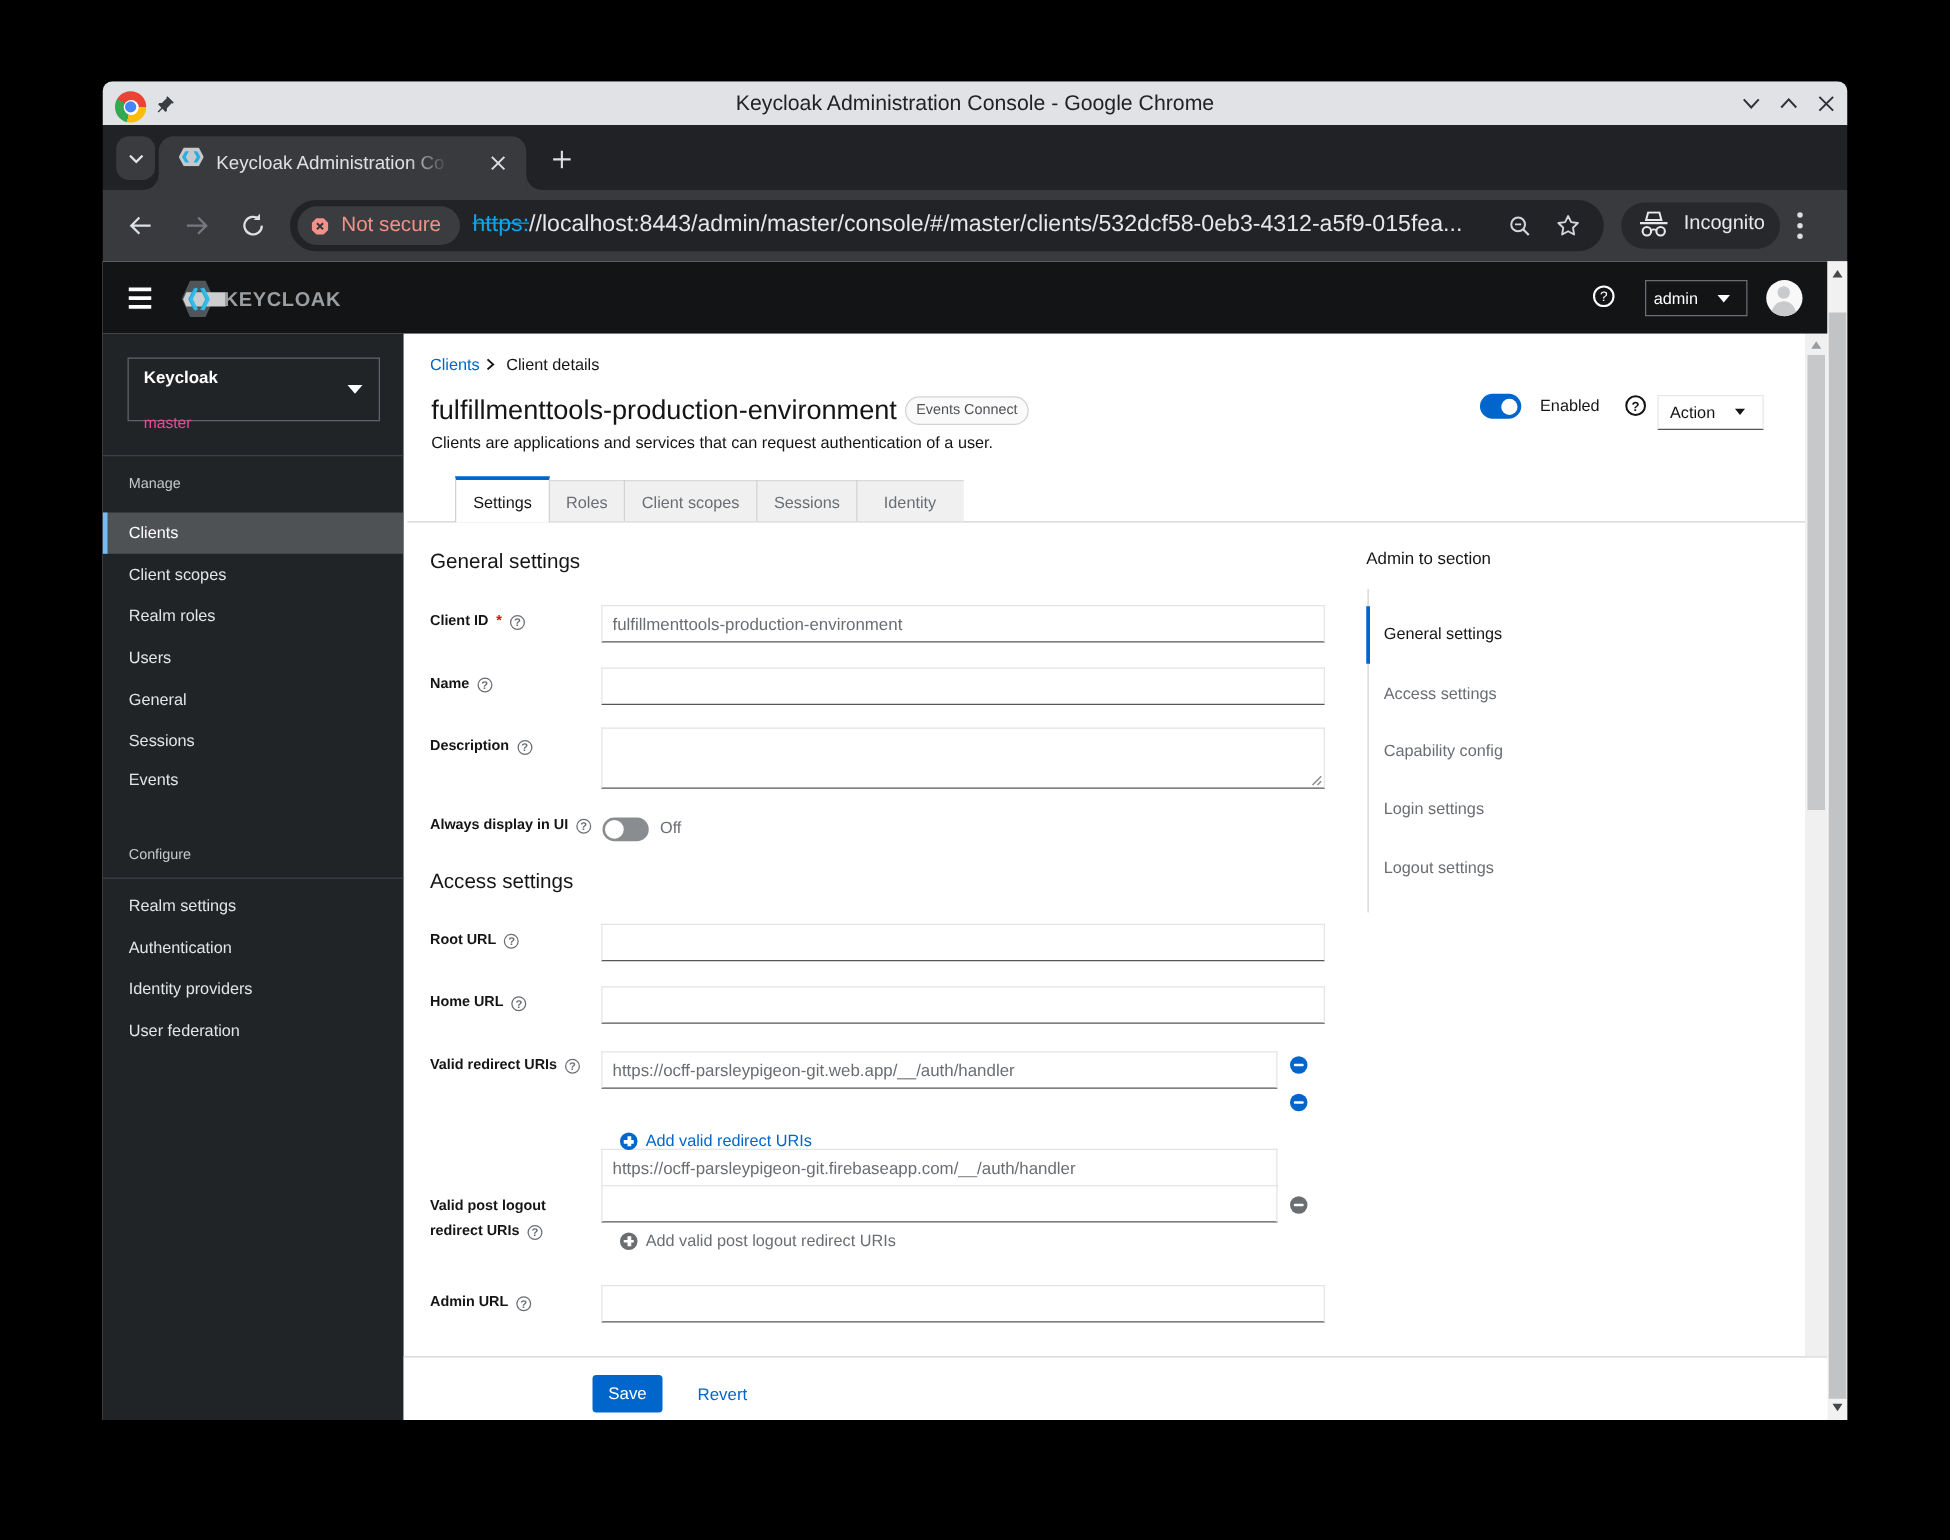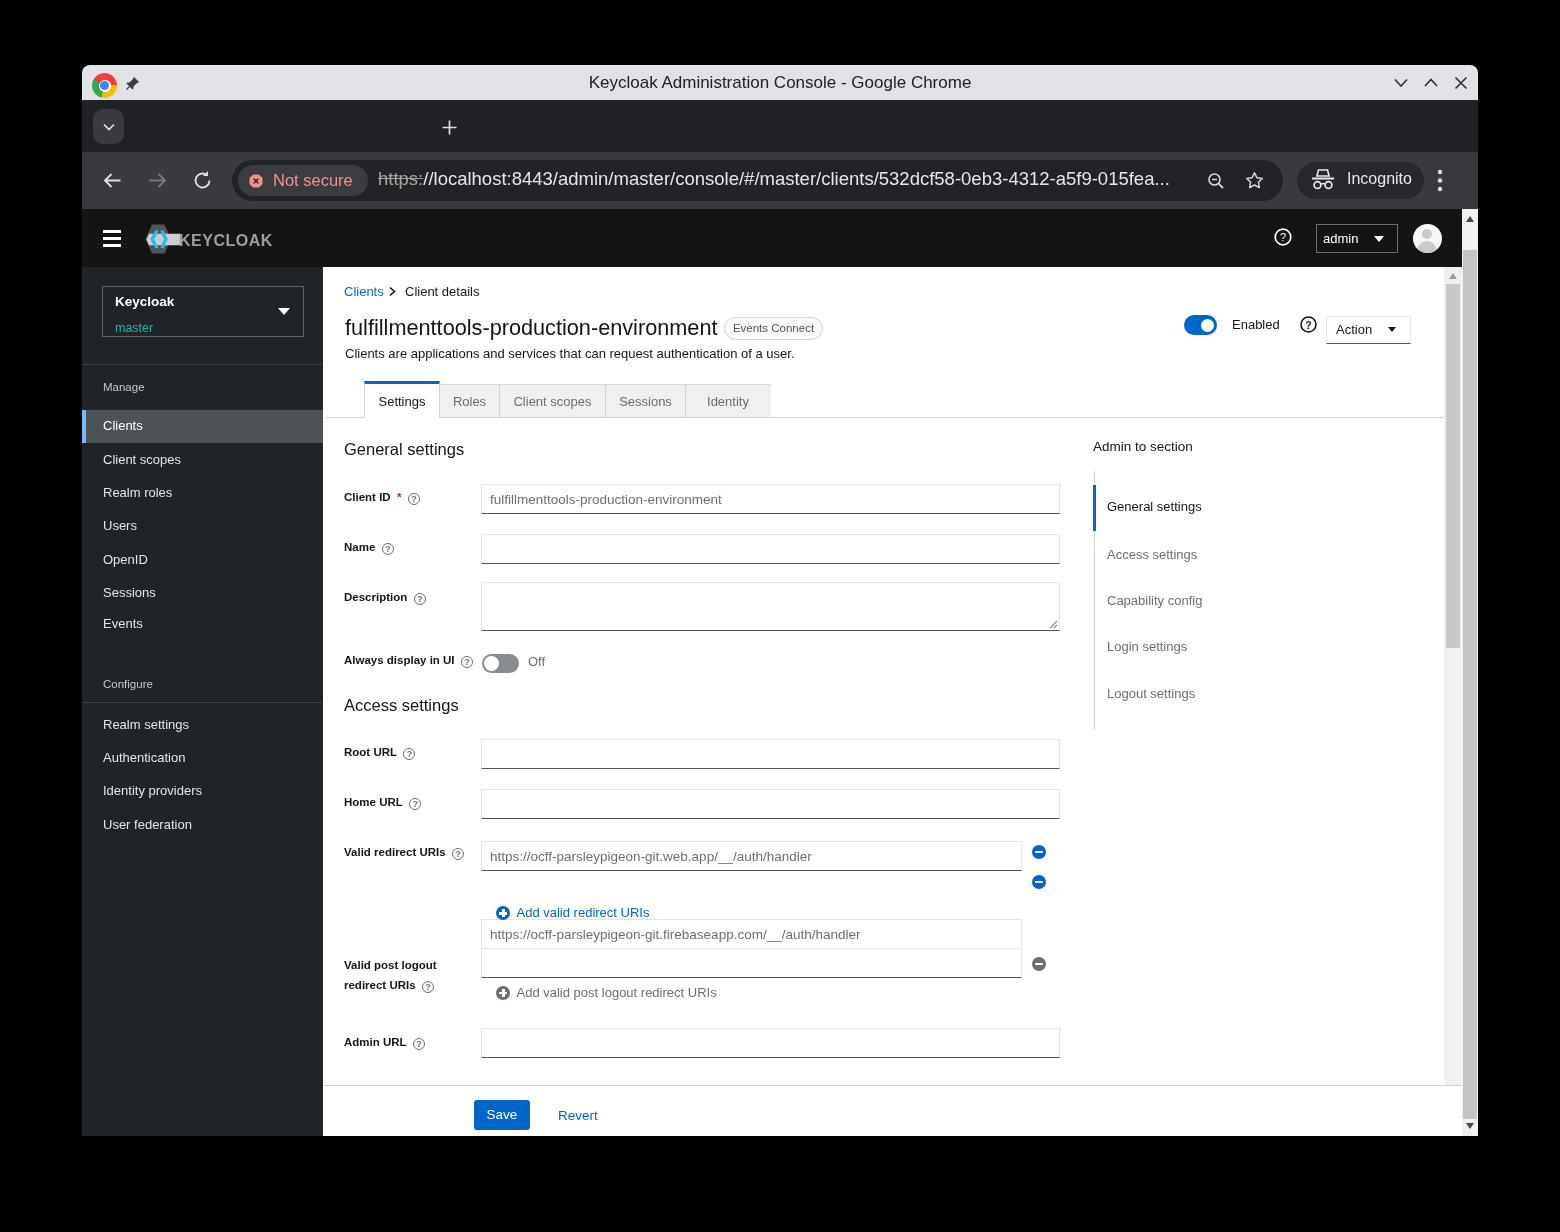--- a/index.html
+++ b/index.html
@@ -63,20 +63,31 @@
         <path d="M1.5 1.5 L12.5 12.5 M12.5 1.5 L1.5 12.5" stroke="#2e3135" stroke-width="1.6" fill="none"></path>
       </svg>
   </div>
 
   <div id="tabbar">
     <div class="tabsearch">
       <svg style="margin:14px auto 0" width="12" height="8" viewBox="0 0 12 8">
           <path d="M1 1.5 L6 6.5 L11 1.5" stroke="#dfe1e4" stroke-width="1.7" fill="none"></path>
         </svg>
     </div>
+    <div class="tab">
+      <svg class="abs" style="left:16px;top:9px" width="20" height="15" viewBox="0 0 20 15">
+        <path d="M4 0 H16 L20 7.5 L16 15 H4 L0 7.5 Z" fill="#c7c9cb"></path>
+        <path d="M5.2 3 h3 L5.6 7.5 l2.6 4.5 h-3 L2.6 7.5 Z" fill="#28aee4"></path>
+        <path d="M11.8 3 h3 l2.6 4.5 -2.6 4.5 h-3 l2.6 -4.5 Z" fill="#28aee4"></path>
+      </svg>
+      <span class="abs" style="left:46px;top:13px;font-size:15px;color:#dee0e3;white-space:nowrap;width:186px;overflow:hidden;display:inline-block;-webkit-mask-image:linear-gradient(90deg,#000 82%,transparent)">Keycloak Administration Co</span>
+      <svg class="abs" style="left:265px;top:15px" width="13" height="13" viewBox="0 0 13 13">
+          <path d="M1.5 1.5 L11.5 11.5 M11.5 1.5 L1.5 11.5" stroke="#dce0e3" stroke-width="1.6"></path>
+        </svg>
+    </div>
     <svg class="abs" style="left:360px;top:20px" width="15" height="15" viewBox="0 0 15 15">
         <path d="M7.5 0.5 V14.5 M0.5 7.5 H14.5" stroke="#dce0e3" stroke-width="1.7"></path>
       </svg>
   </div>
 
   <div id="toolbar">
     <svg class="abs" style="left:20px;top:18px" width="21" height="21" viewBox="0 0 21 21">
         <path d="M18.5 10.5 H3 M9.5 4 L3 10.5 L9.5 17" stroke="#dce0e3" stroke-width="1.8" fill="none"></path>
       </svg>
     <svg class="abs" style="left:65px;top:18px" width="21" height="21" viewBox="0 0 21 21">
@@ -87,21 +98,21 @@
         <path d="M16 1 V6 H11 Z" fill="#dce0e3"></path>
       </svg>
     <div id="urlbar">
       <div class="chip">
         <svg class="abs" style="left:11px;top:9px" width="14" height="14" viewBox="0 0 14 14">
             <path d="M4.1 0.5 H9.9 L13.5 4.1 V9.9 L9.9 13.5 H4.1 L0.5 9.9 V4.1 Z" fill="#f2918a"></path>
             <path d="M4.6 4.6 L9.4 9.4 M9.4 4.6 L4.6 9.4" stroke="#333438" stroke-width="1.5"></path>
           </svg>
         <span class="abs" style="left:35px;top:6px;font-size:16.5px;color:#f2918a">Not secure</span>
       </div>
-      <span class="abs" style="left:146px;top:8px;font-size:18.5px;color:#e4e6e9"><span style="color:#a3a3a3;text-decoration:line-through">https:</span>//localhost:8443/admin/master/console/#/master/clients/532dcf58-0eb3-4312-a5f9-015fea...</span>
+      <span class="abs" style="left:146px;top:8px;font-size:18.5px;color:#e4e6e9"><span style="color:#0ea5e9;text-decoration:line-through">https:</span>//localhost:8443/admin/master/console/#/master/clients/532dcf58-0eb3-4312-a5f9-015fea...</span>
       <svg class="abs" style="left:975px;top:12px" width="18" height="18" viewBox="0 0 18 18">
           <circle cx="7.5" cy="7.5" r="5.5" stroke="#d2d5d9" stroke-width="1.6" fill="none"></circle>
           <path d="M11.6 11.6 L16 16" stroke="#d2d5d9" stroke-width="1.8"></path>
           <path d="M5 7.5 H10" stroke="#d2d5d9" stroke-width="1.5"></path>
         </svg>
       <svg class="abs" style="left:1013px;top:11px" width="19" height="19" viewBox="0 0 19 19">
           <path d="M9.5 1.8 L11.9 6.7 L17.3 7.4 L13.4 11.2 L14.3 16.6 L9.5 14 L4.7 16.6 L5.6 11.2 L1.7 7.4 L7.1 6.7 Z" stroke="#d2d5d9" stroke-width="1.5" fill="none" stroke-linejoin="round"></path>
         </svg>
     </div>
     <div id="incog">
@@ -145,30 +156,30 @@
       <span class="abs" style="left:1241px;top:22px;font-size:13px;color:#fff">admin</span>
       <div class="abs" style="left:1292px;top:27px;width:0;height:0;border-left:5px solid transparent;border-right:5px solid transparent;border-top:6px solid #fff"></div>
       <div class="abs" style="left:1330.5px;top:15.3px;width:29px;height:29px;border-radius:50%;background:#f8f8f8;overflow:hidden">
         <div style="position:absolute;left:9.5px;top:5px;width:10px;height:10px;border-radius:50%;background:#c9cacc"></div>
         <div style="position:absolute;left:4.5px;top:16.5px;width:20px;height:14px;border-radius:50% 50% 0 0 / 80% 80% 0 0;background:#c9cacc"></div>
       </div>
     </div>
     <div id="sidebar">
       <div class="abs" style="left:20px;top:19px;width:202px;height:51px;border:1px solid #60646a"></div>
       <span class="abs" style="left:33px;top:27px;font-size:13.5px;font-weight:bold;color:#fff">Keycloak</span>
-      <span class="abs" style="left:33px;top:54px;font-size:12.5px;color:#14b8a6">master</span>
+      <span class="abs" style="left:33px;top:64px;font-size:12.5px;color:#ec4899">master</span>
       <div class="abs" style="left:196px;top:41px;width:0;height:0;border-left:6px solid transparent;border-right:6px solid transparent;border-top:7px solid #fff"></div>
       <div class="abs" style="left:0;top:97px;width:241px;height:1px;background:#3c4046"></div>
       <div class="navgroup" style="top:114px">Manage</div>
       <div class="abs" style="left:0;top:143px;width:241px;height:33px;background:#4f5255;border-left:4px solid #73bcf7"></div>
       <div class="navitem" style="top:151px;color:#fff">Clients</div>
       <div class="navitem" style="top:185px">Client scopes</div>
       <div class="navitem" style="top:218px">Realm roles</div>
       <div class="navitem" style="top:251px">Users</div>
-      <div class="navitem" style="top:285px">OpenID</div>
+      <div class="navitem" style="top:285px">General</div>
       <div class="navitem" style="top:318px">Sessions</div>
       <div class="navitem" style="top:349px">Events</div>
       <div class="navgroup" style="top:411px">Configure</div>
       <div class="abs" style="left:0;top:435px;width:241px;height:1px;background:#3c4046"></div>
       <div class="navitem" style="top:450px">Realm settings</div>
       <div class="navitem" style="top:483px">Authentication</div>
       <div class="navitem" style="top:516px">Identity providers</div>
       <div class="navitem" style="top:550px">User federation</div>
     </div>
     <div id="content">

